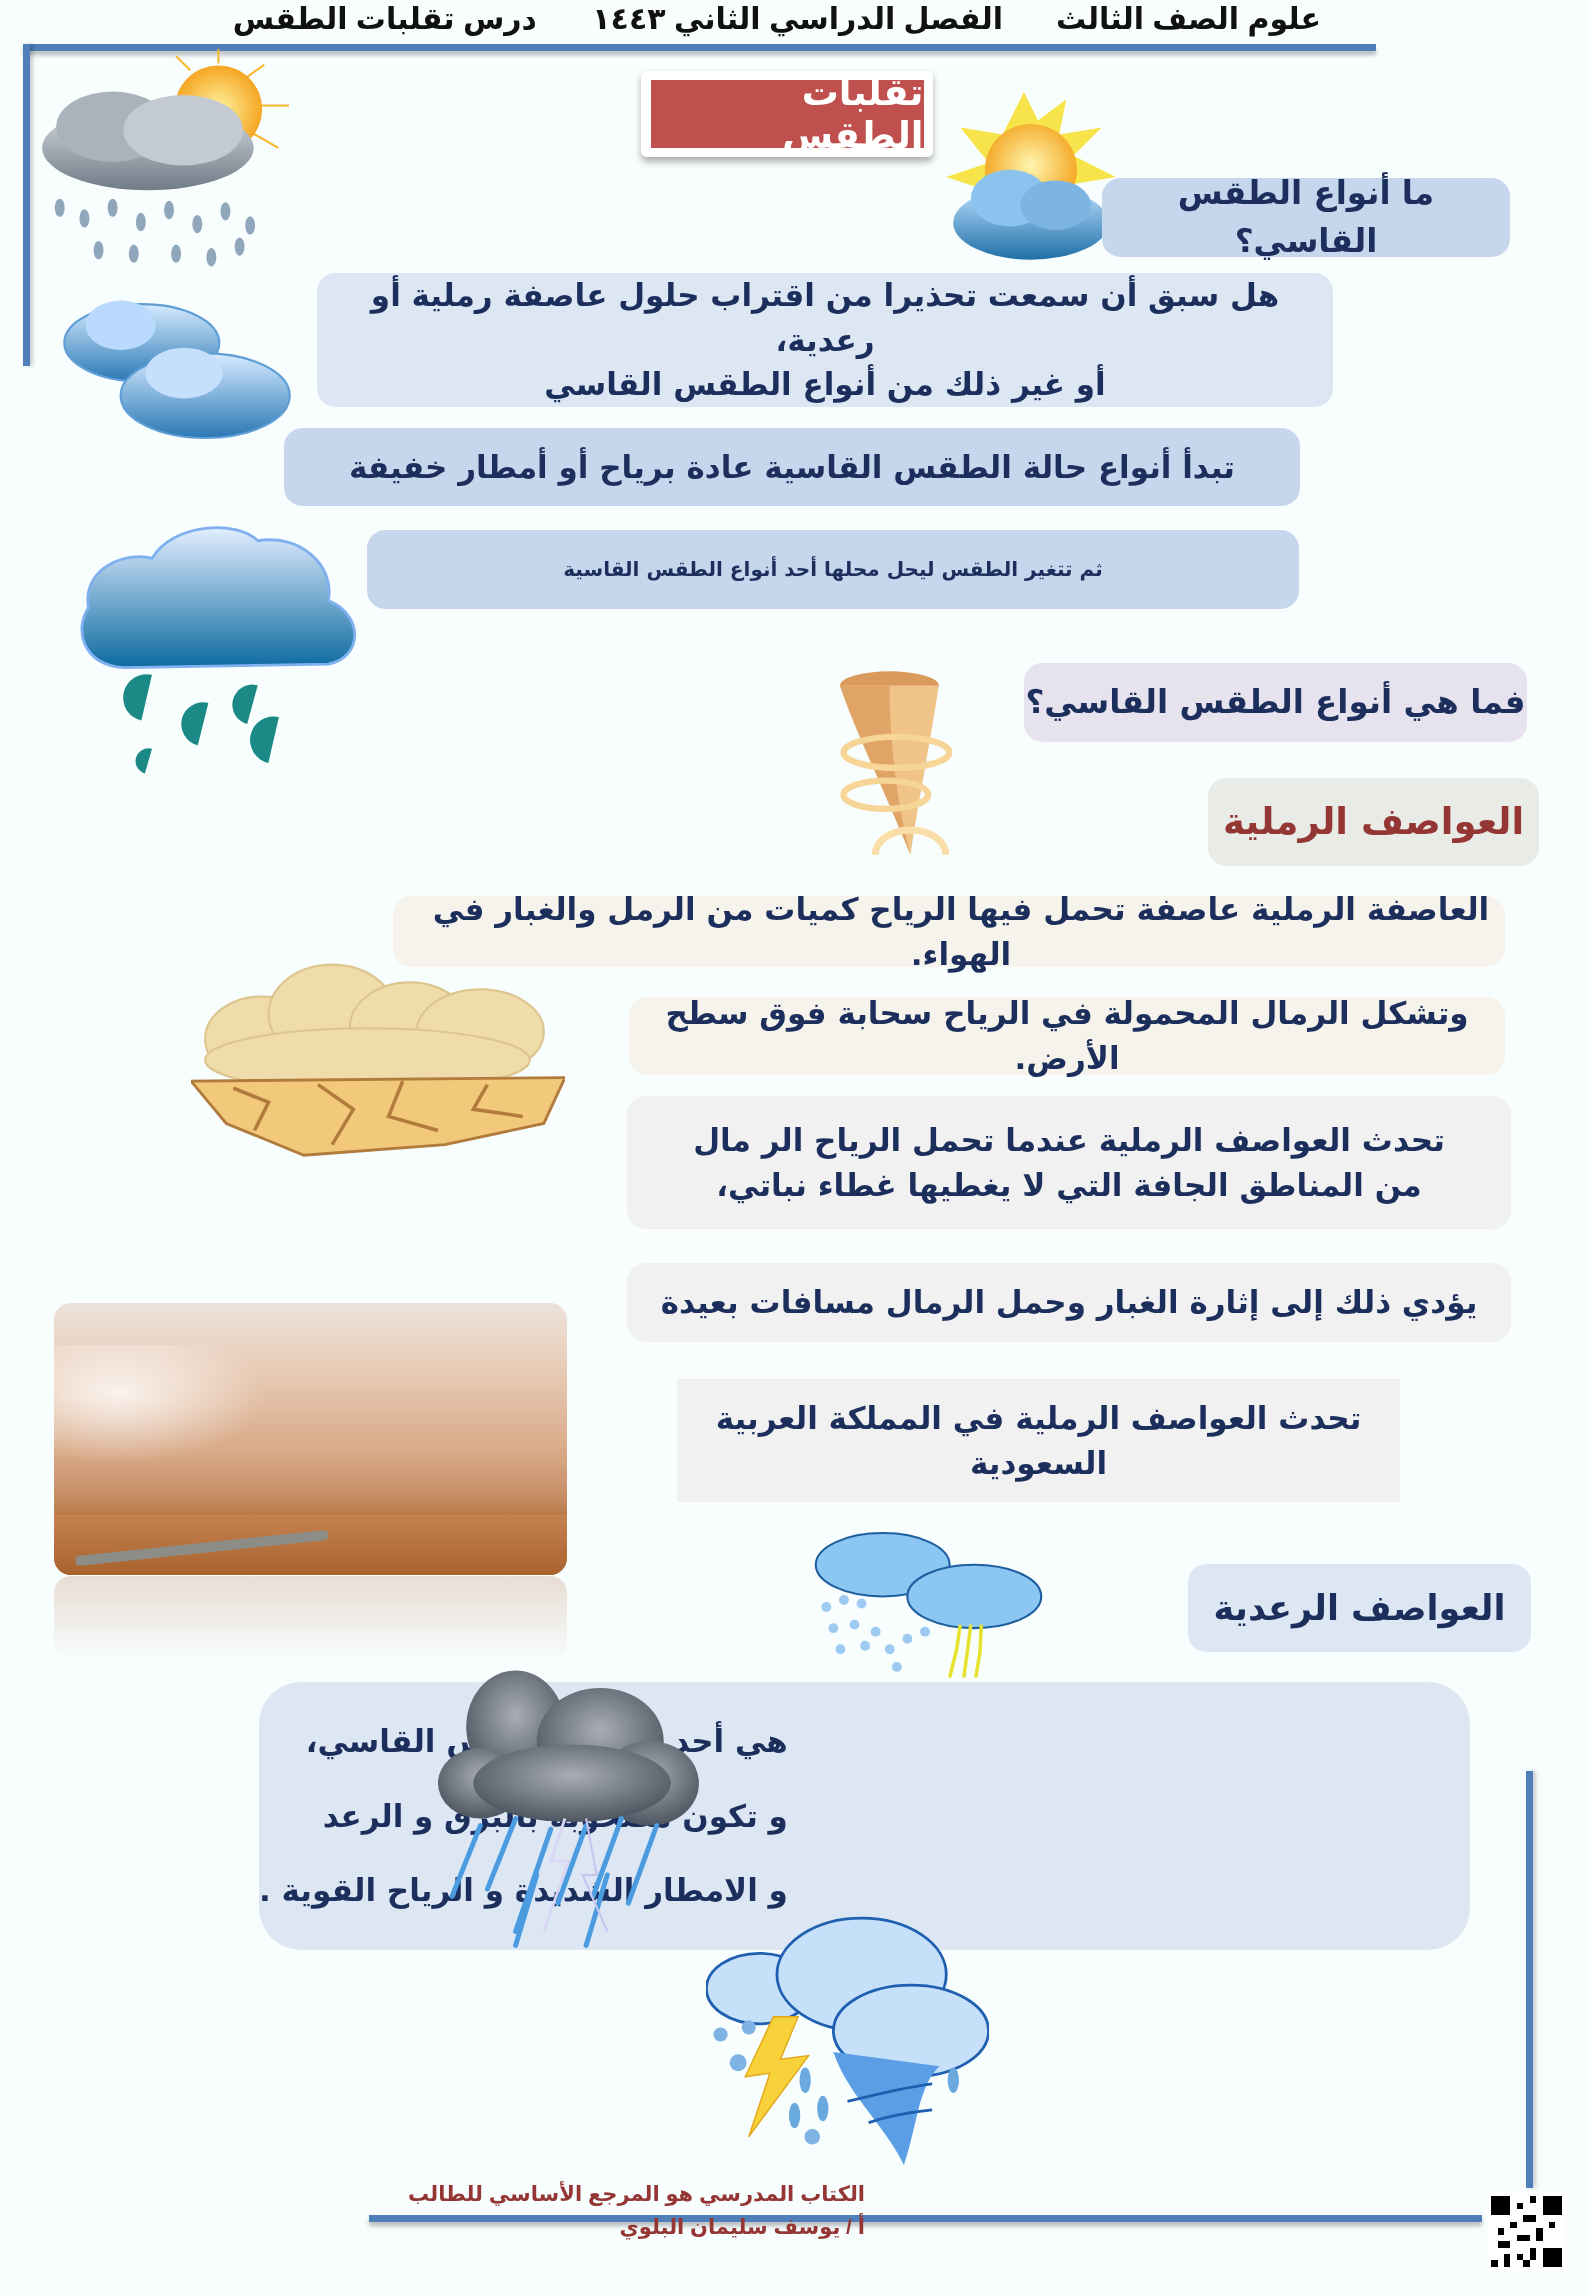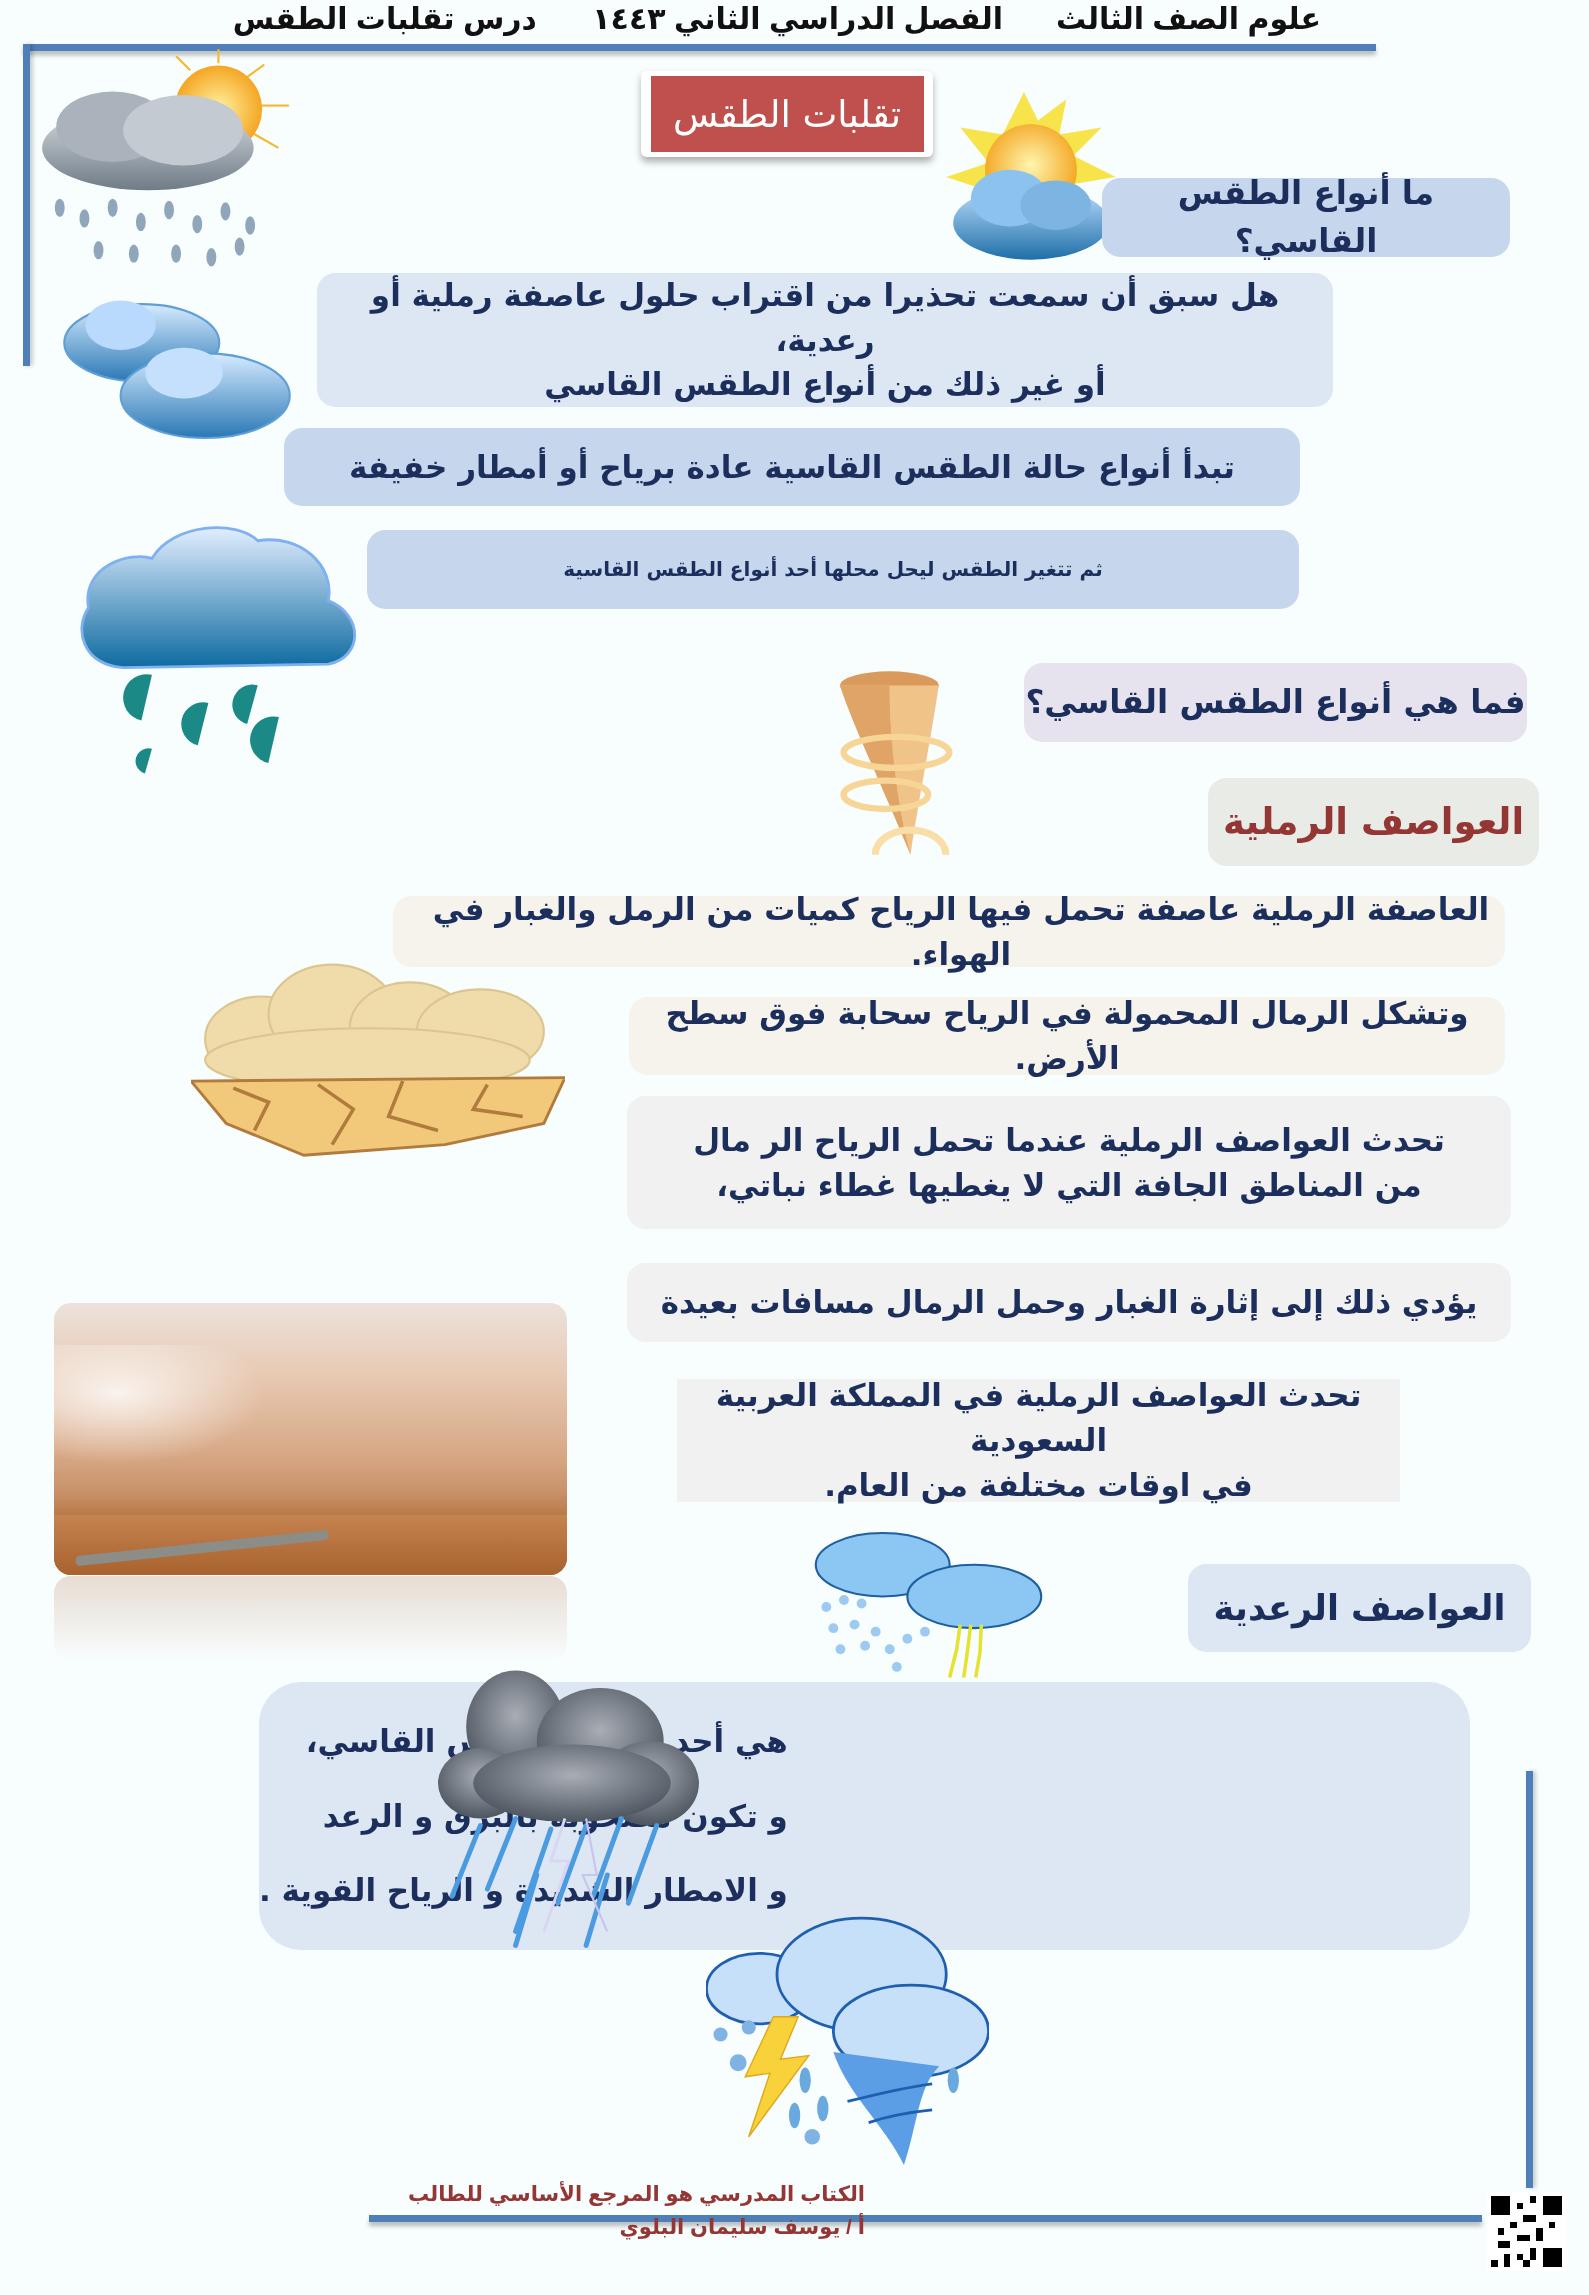--- a/index.html
+++ b/index.html
@@ -33,22 +33,22 @@
   .beige { background: #f6f3ec; }
   .grey { background: #f0f1f0; }
   .heading-box { background: #e9ebe6; color: #943634; }
 
   .title-wrap {
     position: absolute; left: 641px; top: 71px; width: 292px; height: 86px;
     background: #fff; border-radius: 5.7px; box-shadow: 0 4.2px 7px rgba(0,0,0,0.3);
     display: flex; align-items: center; justify-content: center;
   }
   .title-inner {
-    width: 273px; height: 76px; background: #c0504d;
-    color: #fff; font-size: 37px; font-weight: normal;
+    width: 273px; height: 68px; background: #c0504d;
+    color: #fff; font-size: 37px; font-weight: bold;
     display: flex; align-items: center; justify-content: center;
   }
   .footer-text {
     font-family: "Liberation Sans", "DejaVu Sans", sans-serif;
     color: #943634; font-size: 21px; font-weight: bold;
     white-space: nowrap; text-align: right; line-height: 1.1;
   }
   .qr {
     background: #fff; display: grid;
     grid-template-columns: repeat(11, 1fr); grid-template-rows: repeat(11, 1fr);
@@ -239,21 +239,20 @@
   <div class="abs" style="left:21px; top:240px; width:254px; height:10px; background:#8d8d88; transform: rotate(-6deg); border-radius:4.2px;"></div>
 </div>
 <div class="abs" style="left:54px; top:1576px; width:513px; height:85px; border-radius:17px; background: linear-gradient(180deg, rgba(200,160,130,0.35), rgba(255,255,255,0));"></div>
 
 <div class="box grey" style="left:627px; top:1263px; width:884px; height:79px; font-size:31px;">
   <span>يؤدي ذلك إلى إثارة الغبار وحمل الرمال مسافات بعيدة</span>
 </div>
 
 <div class="box grey" style="left:677px; top:1379px; width:723px; height:123px; font-size:31px; flex-direction:column; border-radius:0;">
   <div>تحدث العواصف الرملية في المملكة العربية السعودية</div>
-  <div>في اوقات مختلفة من العام.</div>
 </div>
 
 <div class="abs" style="left:812px; top:1526px; width:233px; height:155px;">
   <svg width="233" height="155" viewBox="0 0 330 220">
     <g fill="#8cc6f2" stroke="#1e5fa0" stroke-width="3">
       <ellipse cx="100" cy="55" rx="95" ry="45"></ellipse>
         <ellipse cx="230" cy="100" rx="95" ry="45"></ellipse>
     </g>
     <g fill="#9ccaf0">
       <circle cx="20" cy="115" r="7"></circle>

